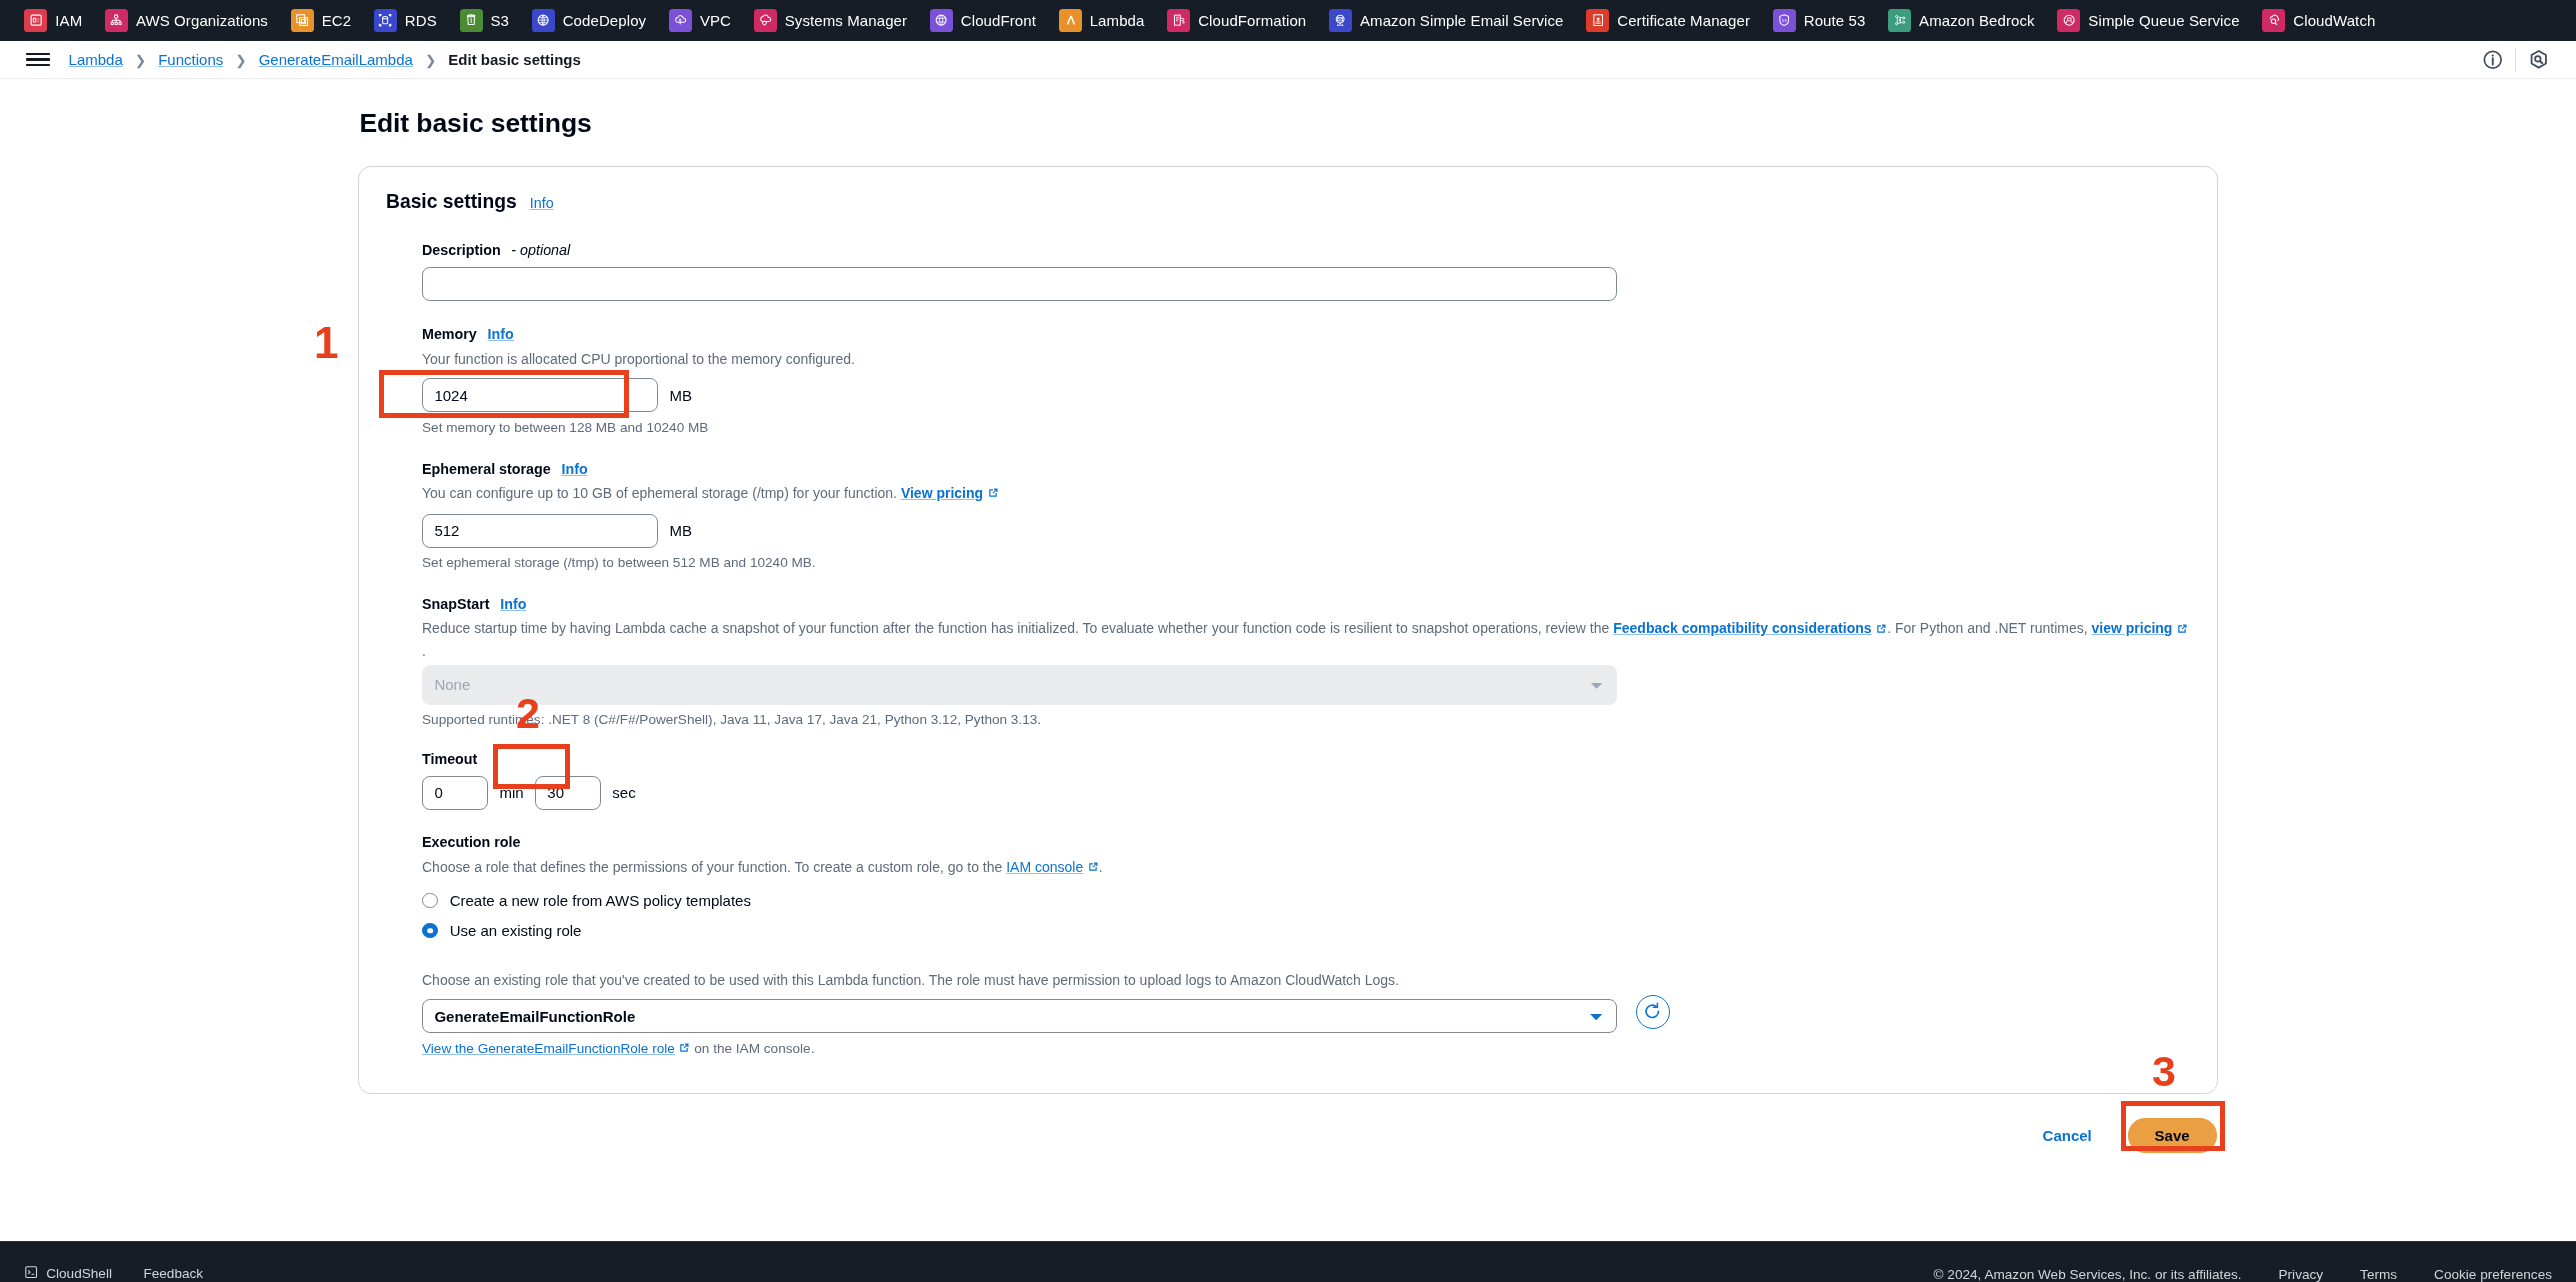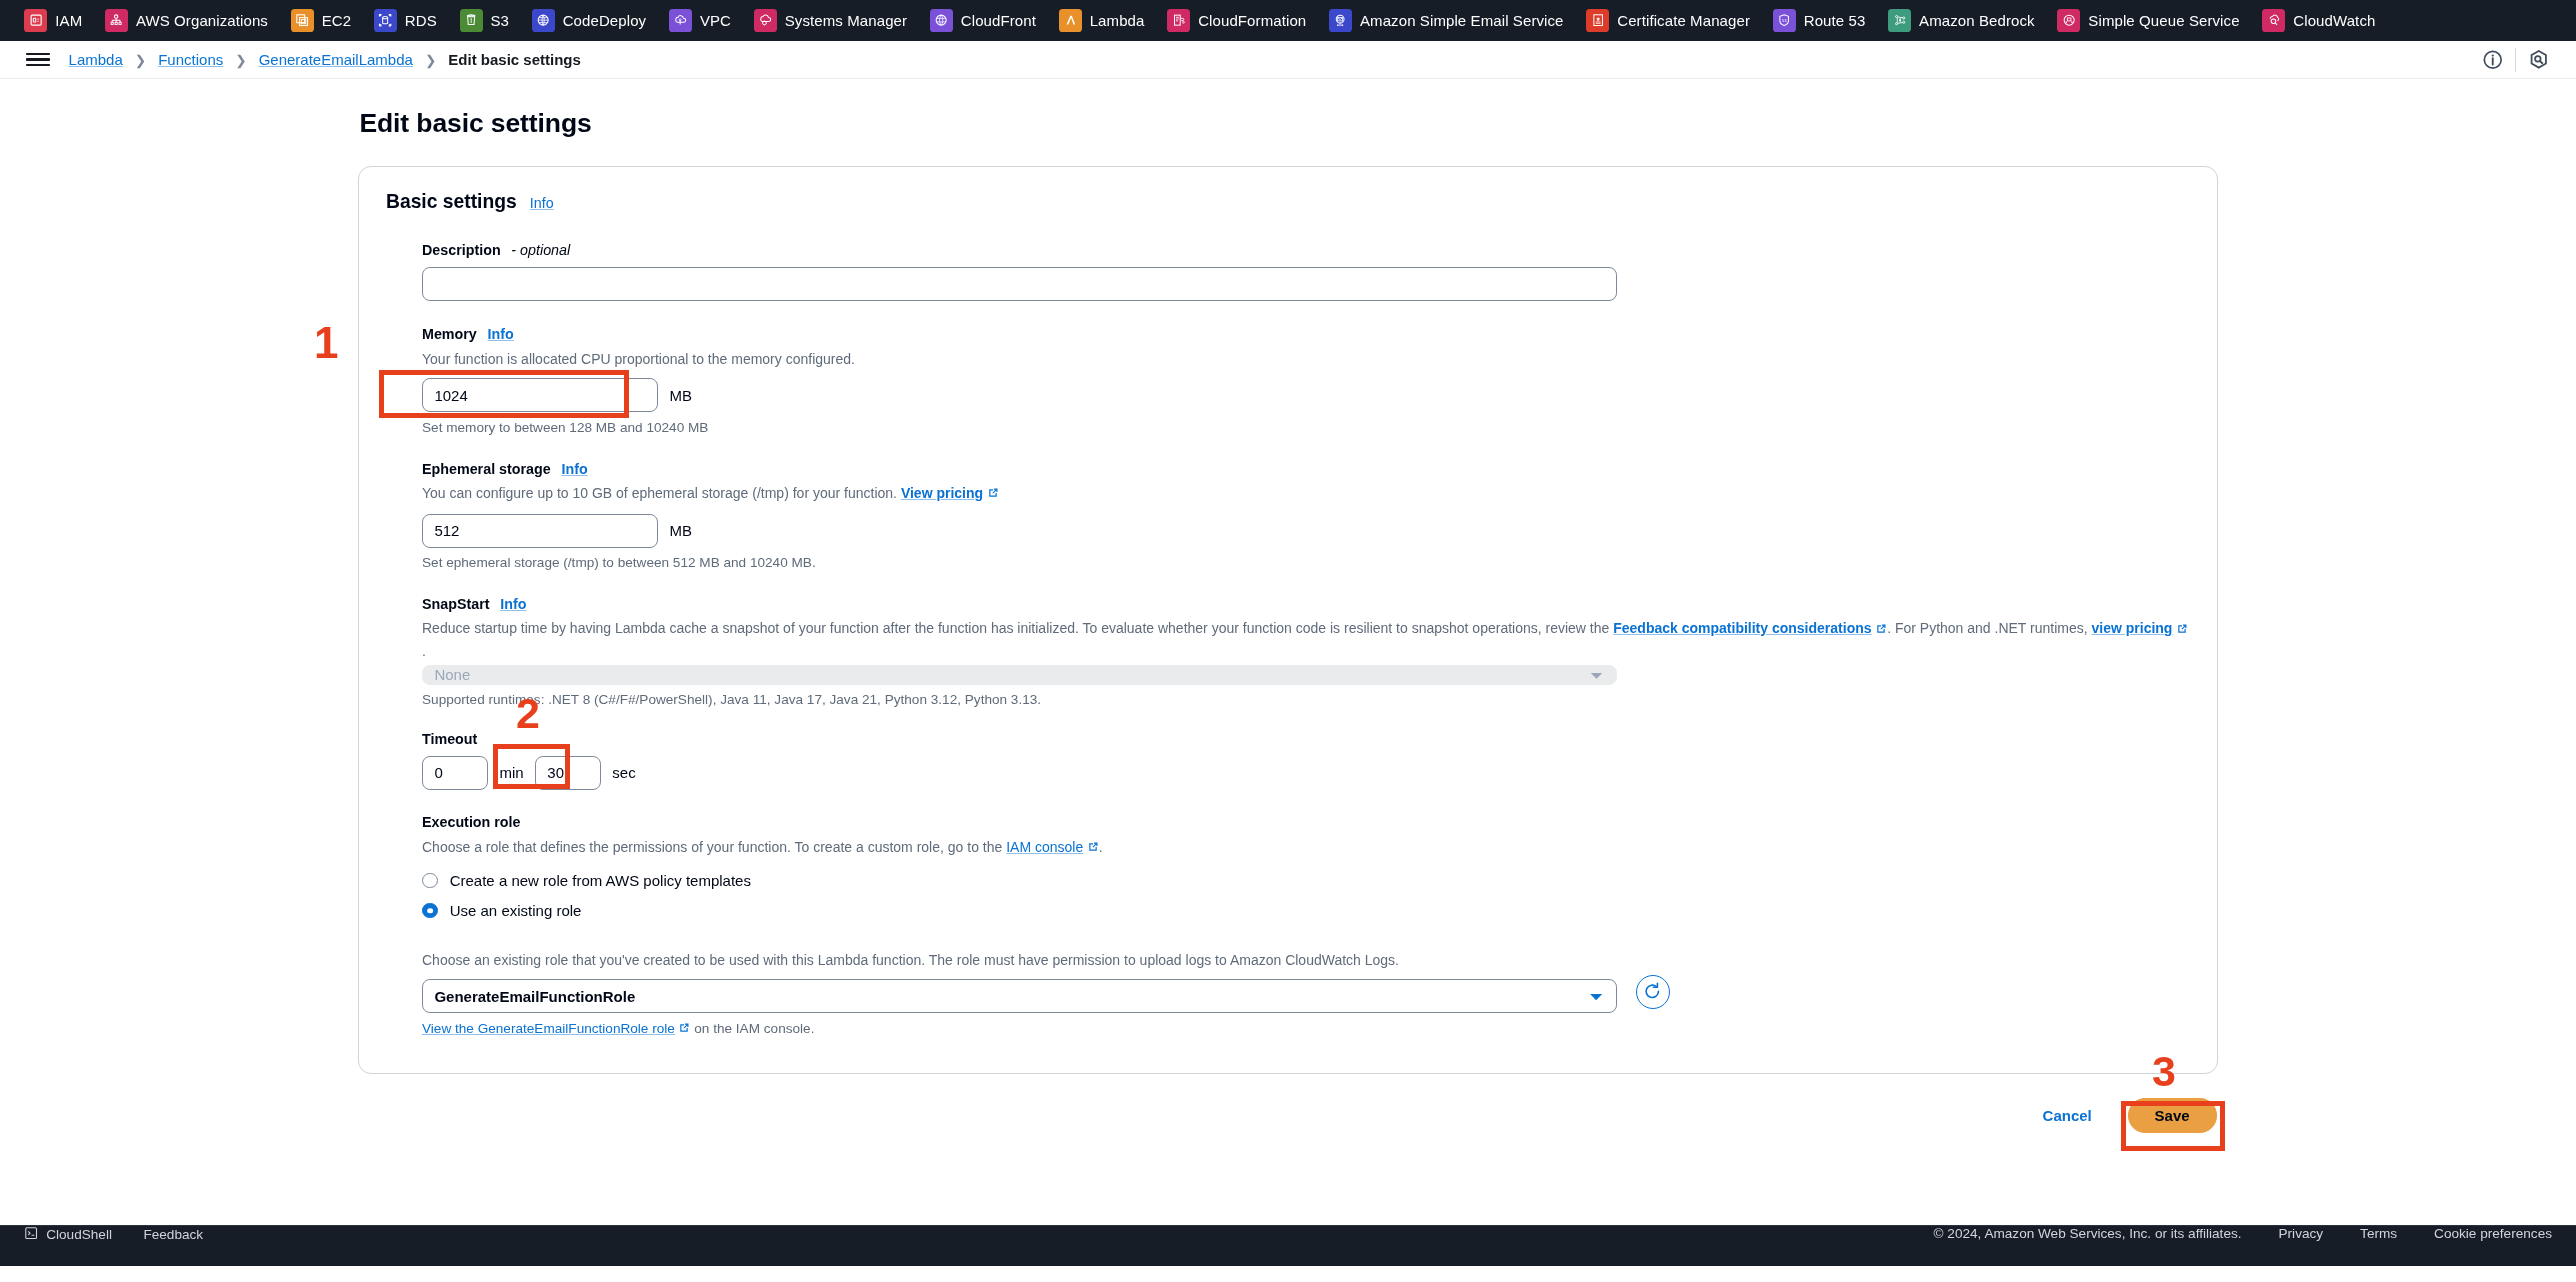--- a/index.html
+++ b/index.html
@@ -148,21 +148,21 @@
     color: #000716;
     padding: 0 11.4px;
     outline: none;
   }
   .input-desc { width: 1195px; margin-top: 8.6px; display: block; }
   .input-num { width: 236px; }
   .row { display: flex; align-items: center; gap: 11.4px; }
   .unit { font-size: 15px; color: #000716; }
 
   .select-disabled {
-    width: 1195px; height: 20px;
+    width: 1195px; height: 40px;
     background: #e9ebed;
     border: 1.4px solid #e9ebed;
     border-radius: 7.9px;
     display: flex; align-items: center;
     padding: 0 11.4px;
     color: #9ba7b6;
     font-size: 15px;
     margin-top: 2.9px;
     position: relative;
   }
@@ -228,24 +228,24 @@
 
   .refresh-btn {
     width: 34px; height: 34px; border-radius: 50%;
     border: 1.4px solid #0972d3;
     display: flex; align-items: center; justify-content: center;
     cursor: pointer; flex: none;
   }
 
   
   .footer {
-    position: absolute; left: 0; bottom: 16px;
+    position: absolute; left: 0; bottom: 0;
     width: 2576px; height: 41px;
     background: #161d26;
-    display: flex; align-items: flex-start;
+    display: flex; align-items: flex-end;
     padding: 0 24px;
     border-top: 0.7px solid #2a3441;
   }
   .footer-left { display: flex; align-items: center; gap: 31.5px; }
   .footer-right { margin-left: auto; display: flex; align-items: center; gap: 37px; }
   .footer-item { color: #d1d5db; font-size: 13.6px; cursor: pointer; display: flex; align-items: center; gap: 7.9px; }
   .footer-static { color: #d1d5db; font-size: 13.6px; }
 
   
   .anno-box {

